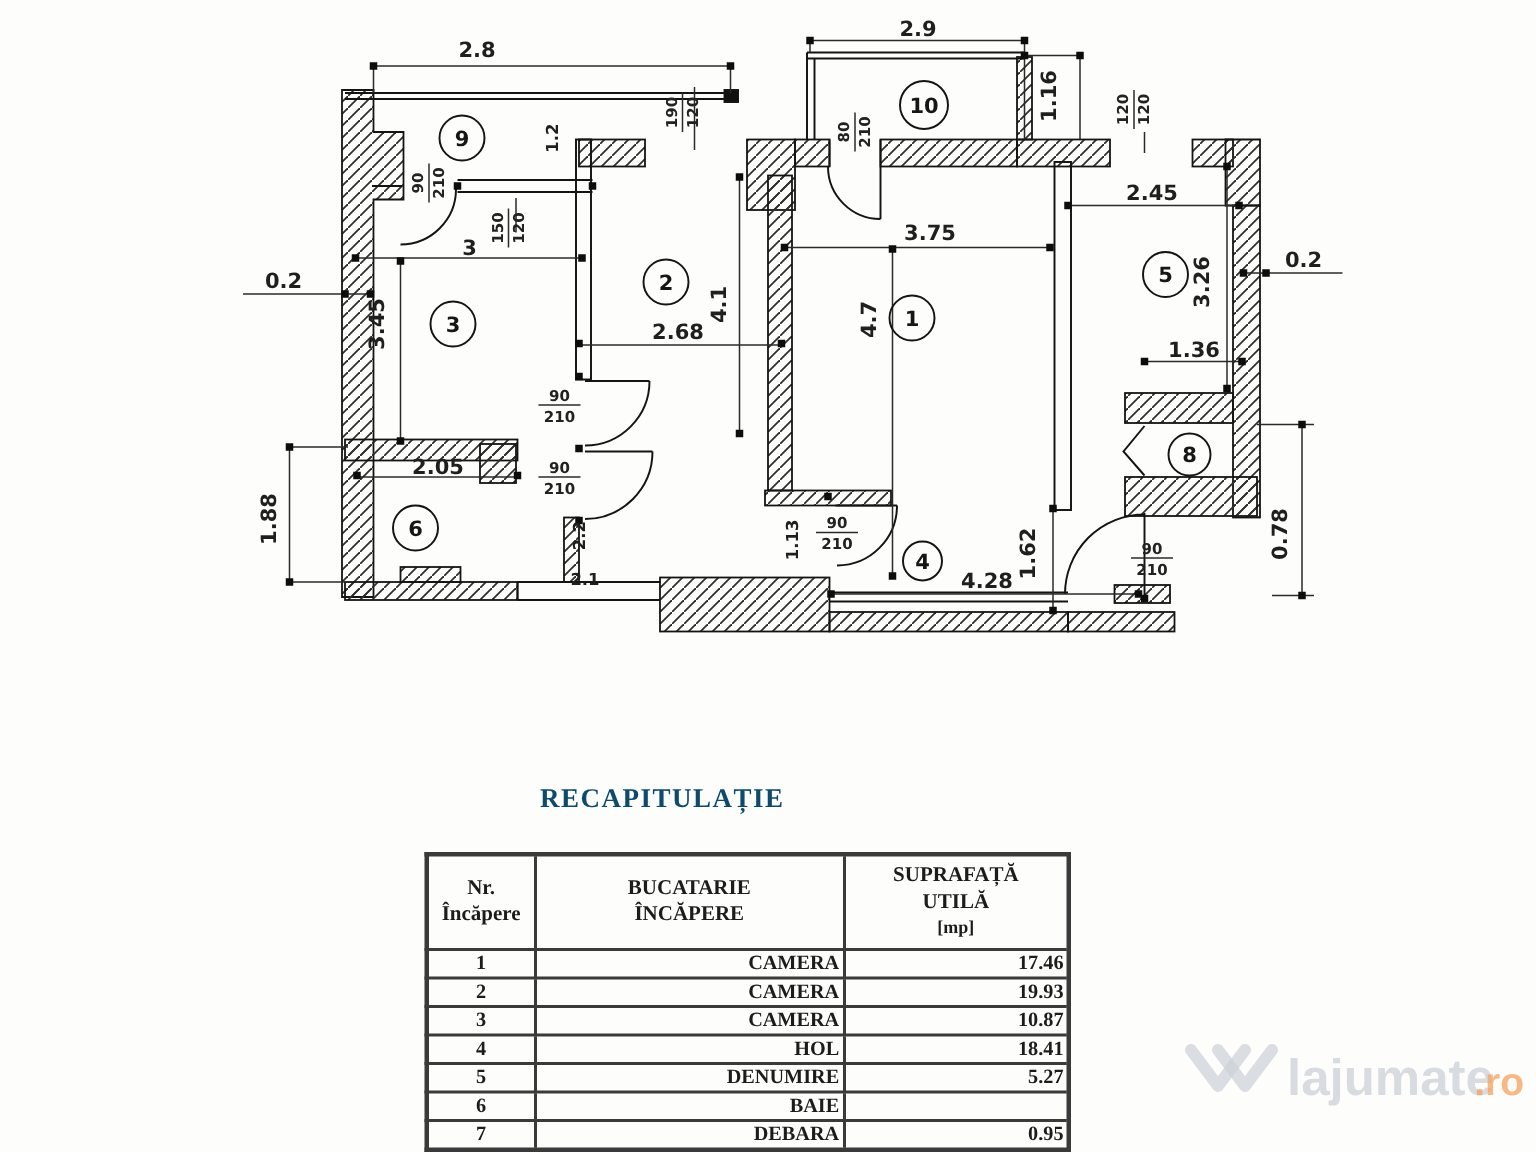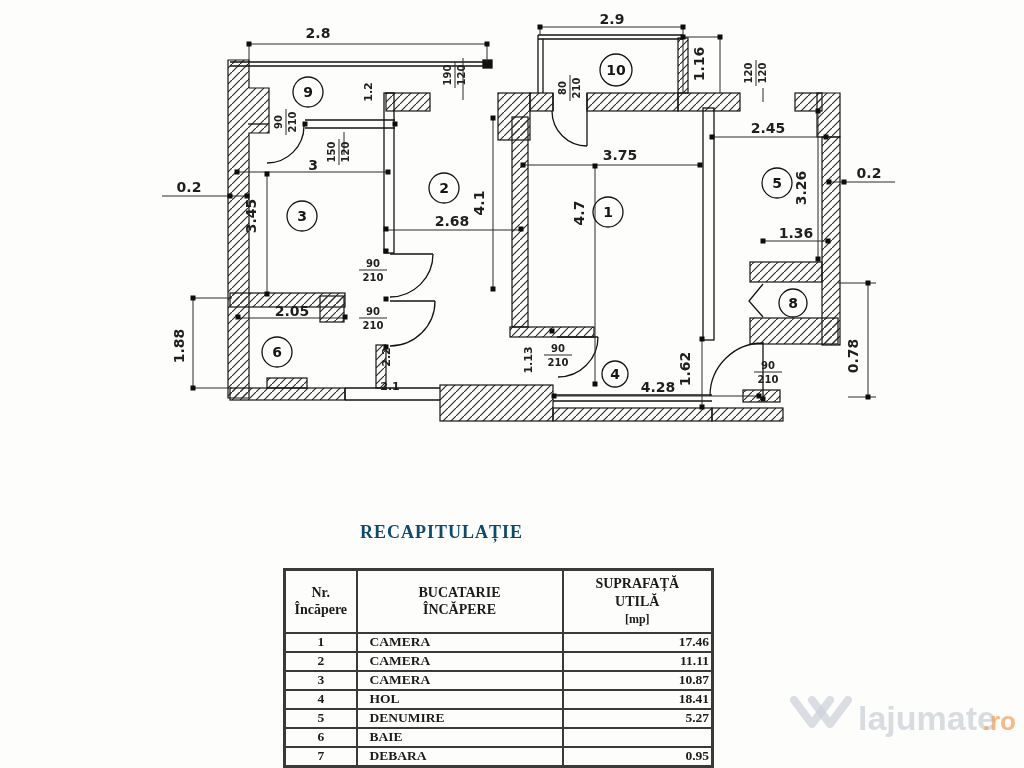--- a/index.html
+++ b/index.html
@@ -19,21 +19,21 @@
       letter-spacing:1px;color:#0c4a6e;}
   #recap-table{position:absolute;left:283px;top:568px;width:360px;}
   table{border-collapse:collapse;width:428px;table-layout:fixed;
       font-family:"Liberation Serif","DejaVu Serif",serif;color:#1c1c1c;}
   table,th,td{border:2px solid #3a3a3a;}
   table{border-width:3px;}
   th{font-size:14px;font-weight:700;line-height:1.25;padding:4px 2px;vertical-align:middle;}
   thead tr{height:54px;}
   td{font-size:13.5px;font-weight:700;height:17px;padding:0 2px;}
   td.c-nr{text-align:center;}
-  td.c-name{text-align:left;padding-left:12px;}
+  td.c-name{text-align:right;padding-left:12px;}
   td.c-area{text-align:right;}
   #watermark{position:absolute;left:786px;top:688px;}
 </style>
 </head>
 <body>
 
 <svg id="plan" width="1024" height="470" viewBox="0 0 1024 470">
   <defs>
     <pattern id="hatch" patternUnits="userSpaceOnUse" width="8" height="8">
       <path d="M0,8 L8,0" stroke="#2e2e2e" stroke-width="1.2"></path>
@@ -307,21 +307,21 @@
     </thead>
     <tbody>
       <tr>
         <td class="c-nr">1</td>
         <td class="c-name">CAMERA</td>
         <td class="c-area">17.46</td>
       </tr>
       <tr>
         <td class="c-nr">2</td>
         <td class="c-name">CAMERA</td>
-        <td class="c-area">11.11</td>
+        <td class="c-area">19.93</td>
       </tr>
       <tr>
         <td class="c-nr">3</td>
         <td class="c-name">CAMERA</td>
         <td class="c-area">10.87</td>
       </tr>
       <tr>
         <td class="c-nr">4</td>
         <td class="c-name">HOL</td>
         <td class="c-area">18.41</td>

